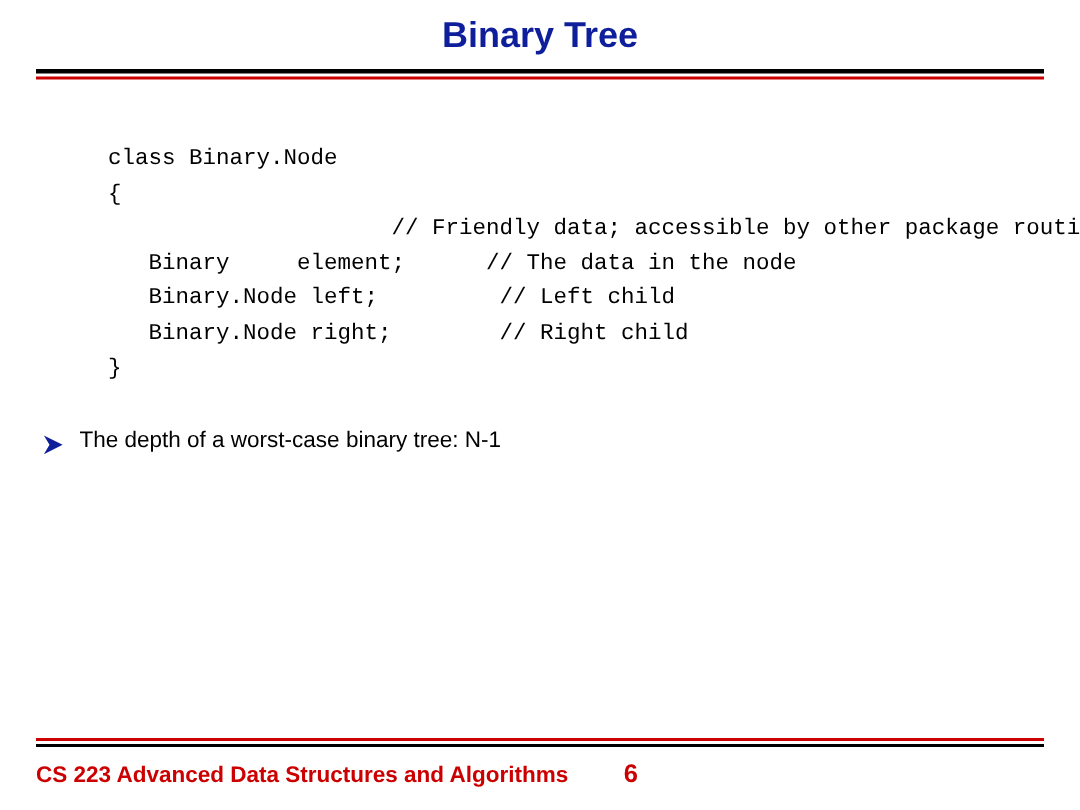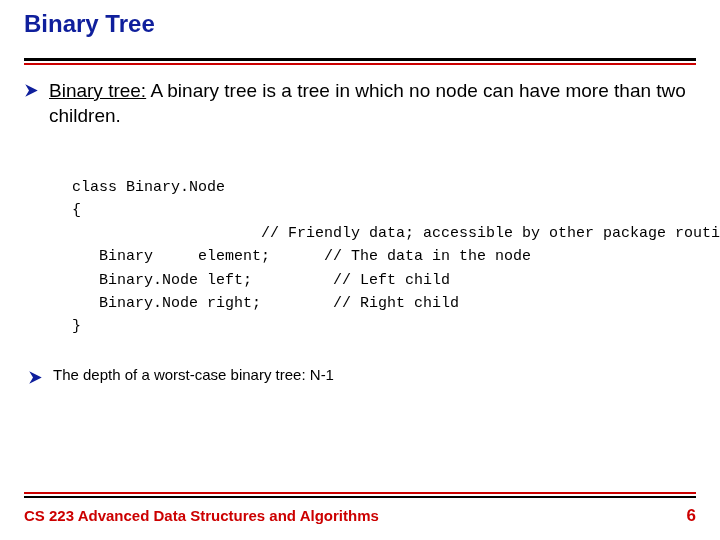--- a/index.html
+++ b/index.html
@@ -12,24 +12,25 @@
     overflow: hidden;
   }
   .slide {
     width: 100%;
     height: 100%;
     padding: 10px 24px 0 24px;
     display: flex;
     flex-direction: column;
   }
   .title {
+    text-align: center;
     font-weight: bold;
     font-size: 24px;
     color: #0f1f9c;
-    padding-bottom: 20px;
+    padding-bottom: 8px;
   }
   .title-rule {
     border: none;
     border-top: 3px solid #000;
     margin-bottom: 2px;
   }
   .title-rule-red {
     border: none;
     border-top: 2px solid #cc0000;
     margin-bottom: 14px;
@@ -82,22 +83,23 @@
     border-top: 2px solid #cc0000;
     margin-bottom: 2px;
   }
   .footer-rule-black {
     border: none;
     border-top: 2px solid #000;
     margin-bottom: 8px;
   }
   .footer-bar {
     display: flex;
-    justify-content: space-between;
+    justify-content: flex-start;
     align-items: baseline;
+    gap: 37px;
   }
   .footer-left {
     color: #cc0000;
     font-weight: bold;
     font-size: 15px;
   }
   .footer-right {
     color: #cc0000;
     font-weight: bold;
     font-size: 17px;
@@ -107,30 +109,20 @@
 <body>
 
 <div class="slide">
 
   <div class="title">Binary Tree</div>
   <hr class="title-rule">
   <hr class="title-rule-red">
 
   <div class="bullets">
 
-    <div class="bullet-row">
-      <span class="arrow-icon">
-        <svg viewBox="0 0 12 12" width="15" height="15">
-            <path d="M1 1 L11 6 L1 11 L4 6 Z" fill="#0f1f9c"></path>
-          </svg>
-      </span>
-      <div class="bullet-text">
-        <span class="underline">Binary tree:</span><span> A binary tree is a tree in which no node can have more than two children.</span>
-      </div>
-    </div>
 
 
   </div>
 
   <div class="code-block">
 <span>class Binary.Node</span>
 <span>{</span>
 <span>                     // Friendly data; accessible by other package routines</span>
 <span>   Binary     element;      // The data in the node</span>
 <span>   Binary.Node left;         // Left child</span>

